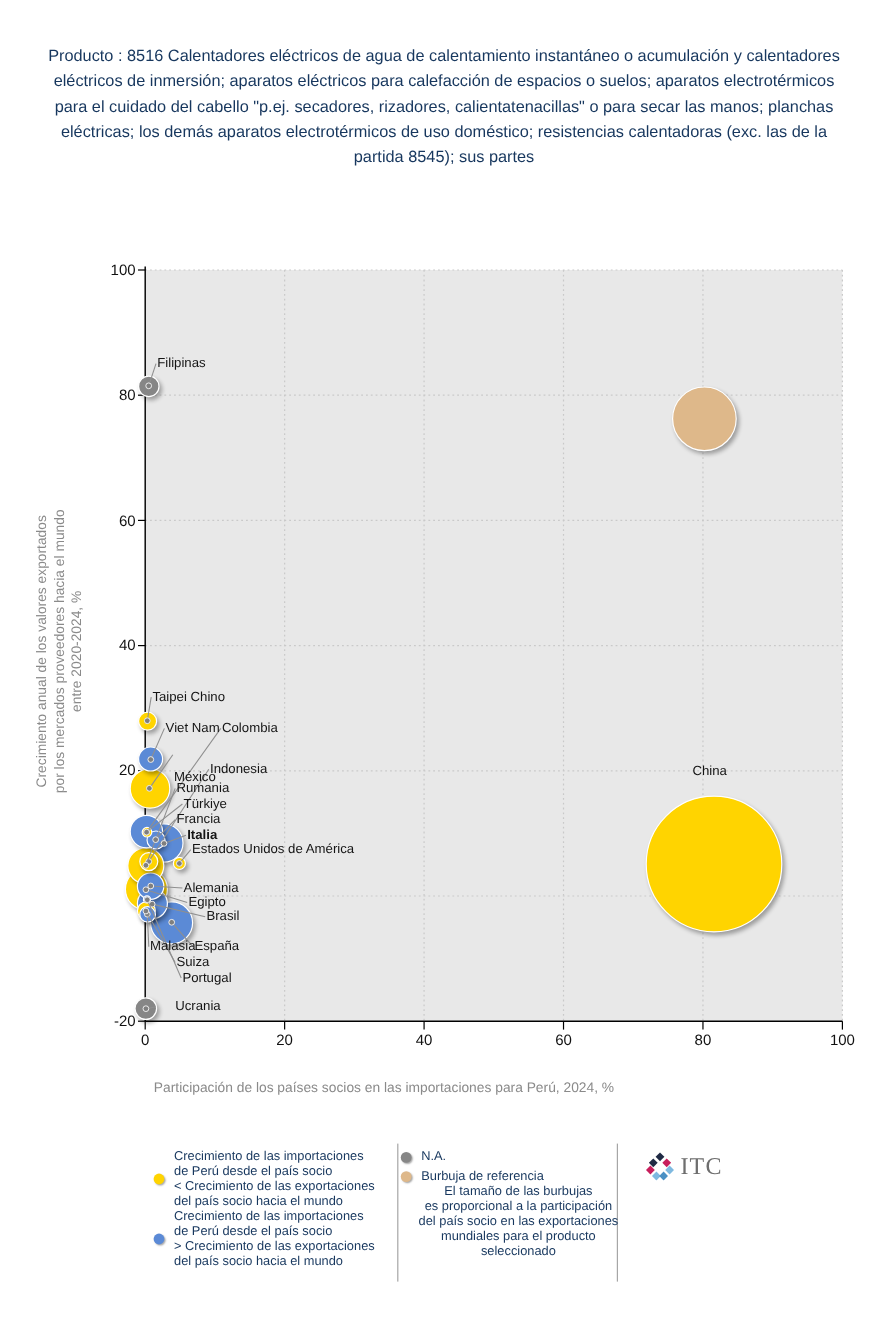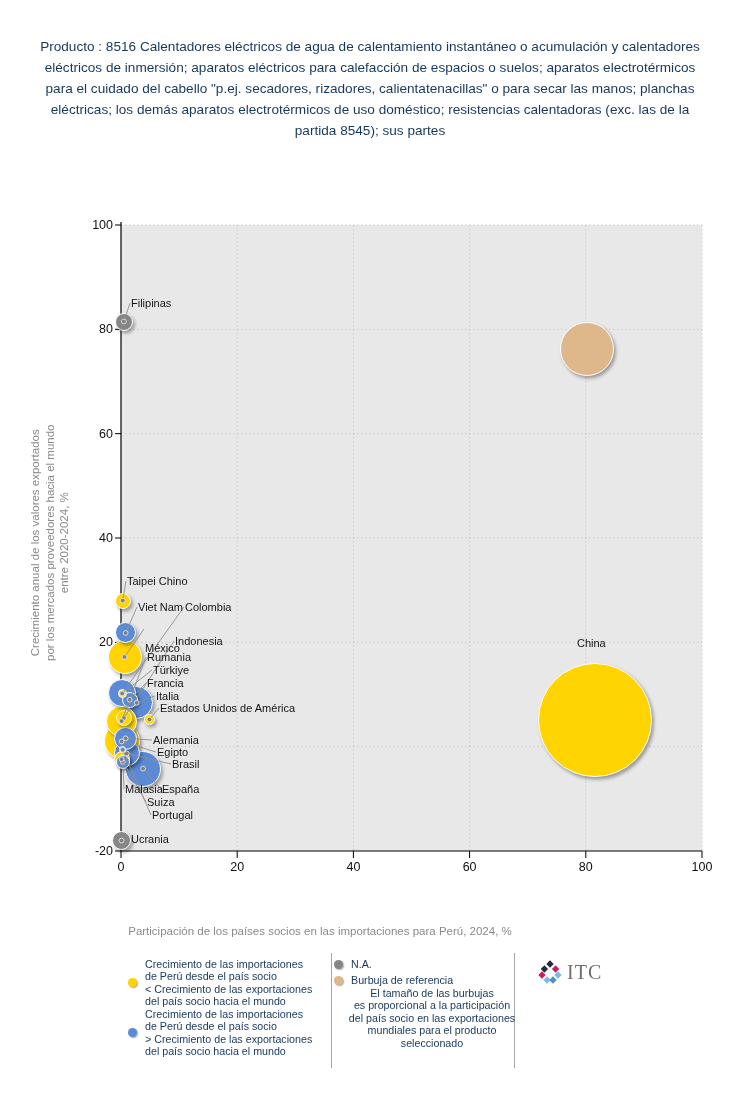--- a/index.html
+++ b/index.html
@@ -11,21 +11,21 @@
   .plot svg{position:absolute;left:0;top:0;overflow:visible;}
   .bubble{position:absolute;border-radius:50%;border:1.5px solid #fff;box-sizing:border-box;}
   .clabel{position:absolute;font-size:11px;color:#141414;white-space:nowrap;line-height:12px;}
   .ytick{position:absolute;left:-44px;width:36px;text-align:right;font-size:12.5px;color:#111;}
   .xtick{position:absolute;width:44px;text-align:center;font-size:12.5px;color:#111;top:635px;}
   .escala{position:absolute;left:356px;top:77px;width:222px;text-align:right;
        font-size:11px;color:#17375E;white-space:nowrap;}
   .yaxis-title{position:absolute;left:-100px;top:521px;width:300px;text-align:center;
        color:#8A8A8A;font-size:11.5px;line-height:14.5px;transform:rotate(-90deg);}
   .xaxis-title{position:absolute;top:901px;left:0;width:640px;text-align:center;
-       color:#8A8A8A;font-size:11.5px;margin-top:24px;}
+       color:#8A8A8A;font-size:11.5px;}
   .legend{position:absolute;top:950px;left:0;width:620px;height:130px;color:#17375E;}
   .vdiv{position:absolute;top:3px;height:115px;width:1px;background:#A6A6A6;}
   .leg-row{position:absolute;display:flex;align-items:center;gap:8px;}
   .leg-dot{width:9px;height:9px;border-radius:50%;flex:0 0 9px;
        box-shadow:1px 1px 1.5px rgba(0,0,0,.35);}
   .leg-text{font-size:10.7px;line-height:12.4px;color:#17375E;}
   .leg-note{position:absolute;text-align:center;font-size:10.7px;line-height:12.4px;color:#17375E;}
   .logo{position:absolute;display:flex;align-items:center;gap:5px;}
   .logo-text{font-family:"Liberation Serif",serif;font-size:20px;color:#6E6E6E;letter-spacing:1px;}
 </style>
@@ -145,30 +145,30 @@
     </svg>
     <div class="clabel" style="left: 10px; top: 72px;">Filipinas</div>
     <div class="clabel" style="left: 6px; top: 350px;">Taipei Chino</div>
     <div class="clabel" style="left: 17px; top: 376px;">Viet Nam</div>
     <div class="clabel" style="left: 64px; top: 376px;">Colombia</div>
     <div class="clabel" style="left: 24px; top: 398px; margin-top: 19px;">México</div>
     <div class="clabel" style="left: 54px; top: 410px;">Indonesia</div>
     <div class="clabel" style="left: 26px; top: 426px;">Rumania</div>
     <div class="clabel" style="left: 32px; top: 439px;">Türkiye</div>
     <div class="clabel" style="left: 26px; top: 452px;">Francia</div>
-    <div class="clabel" style="left: 35px; top: 465px;">Italia</div>
+    <div class="clabel" style="left: 35px; top: 465px; font-weight: bold;">Italia</div>
     <div class="clabel" style="left: 39px; top: 477px;">Estados Unidos de América</div>
     <div class="clabel" style="left: 32px; top: 509px;">Alemania</div>
     <div class="clabel" style="left: 36px; top: 521px;">Egipto</div>
     <div class="clabel" style="left: 51px; top: 533px;">Brasil</div>
     <div class="clabel" style="left: 4px; top: 558px;">Malasia</div>
     <div class="clabel" style="left: 41px; top: 558px;">España</div>
     <div class="clabel" style="left: 26px; top: 571px;">Suiza</div>
     <div class="clabel" style="left: 31px; top: 584px;">Portugal</div>
-    <div class="clabel" style="left: 10px; top: 608px;">Ucrania</div>
+    <div class="clabel" style="left: 25px; top: 608px;">Ucrania</div>
     <div class="clabel" style="left: 456px; top: 412px;">China</div>
   </div>
 
 <div class="xaxis-title">Participación de los países socios en las importaciones para Perú, 2024, %</div>
 
 <div class="legend">
   <div class="vdiv" style="left:331px;"></div>
   <div class="vdiv" style="left:514px;"></div>
 
   <div class="leg-row" style="left:128px;top:8px;">

